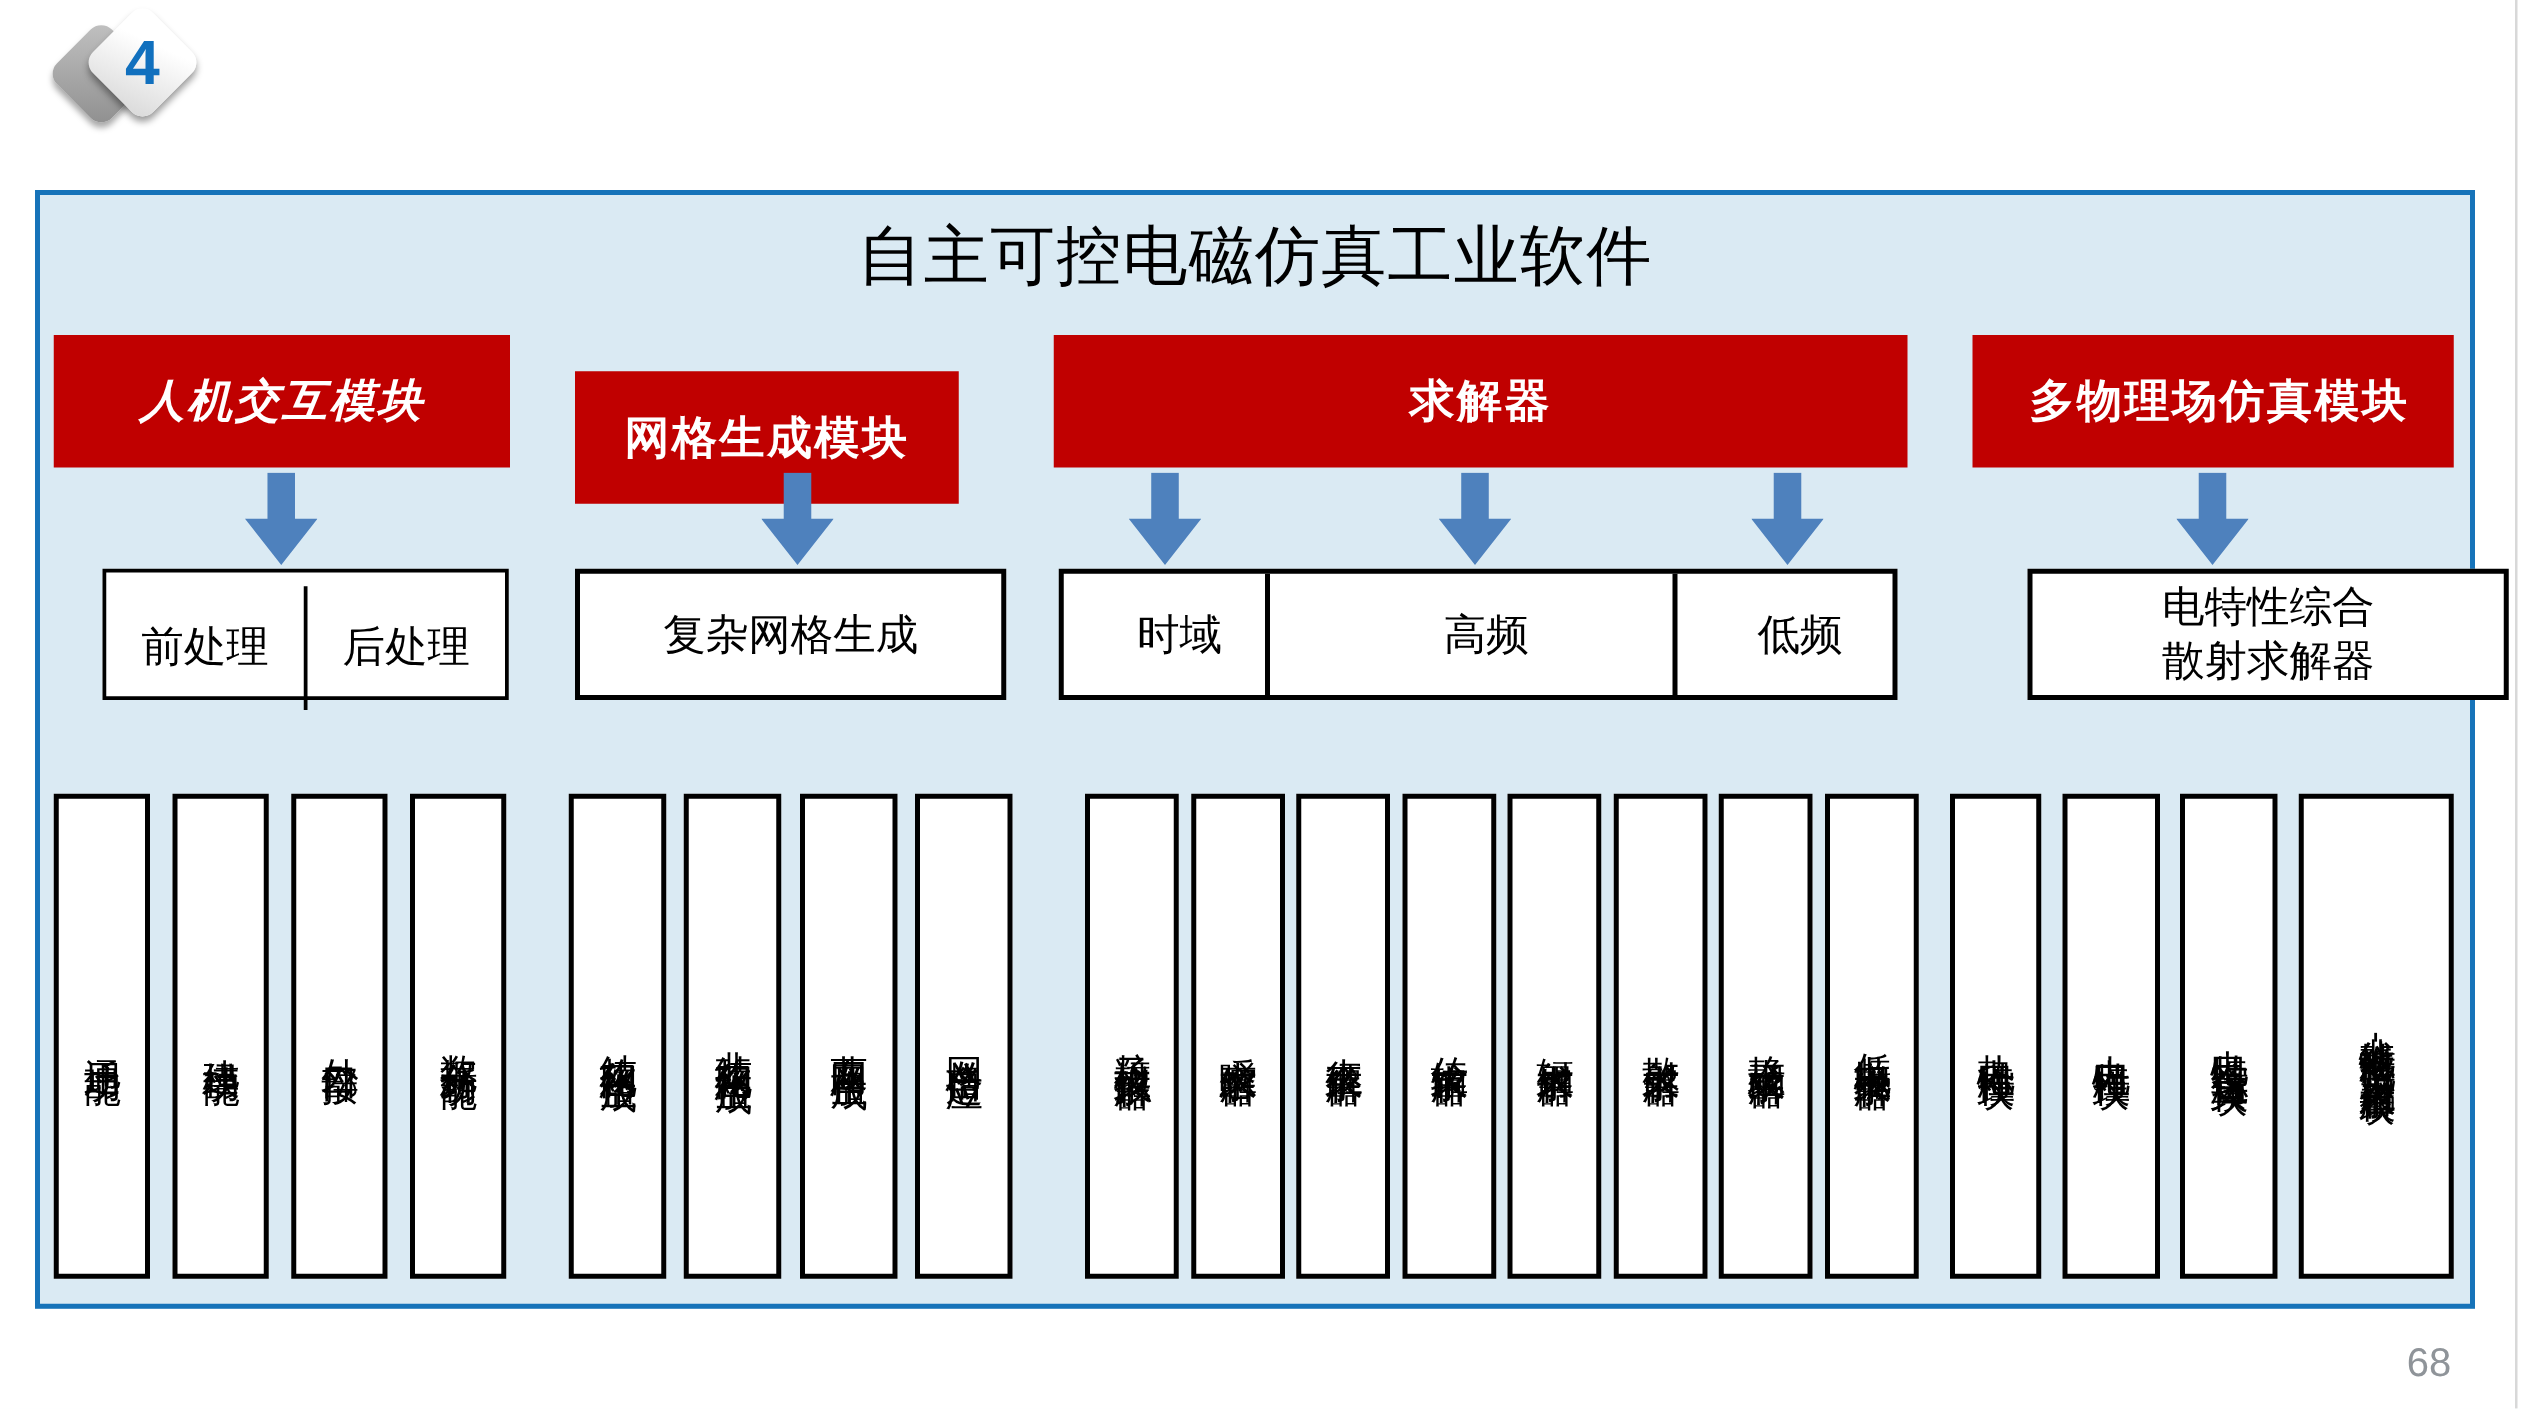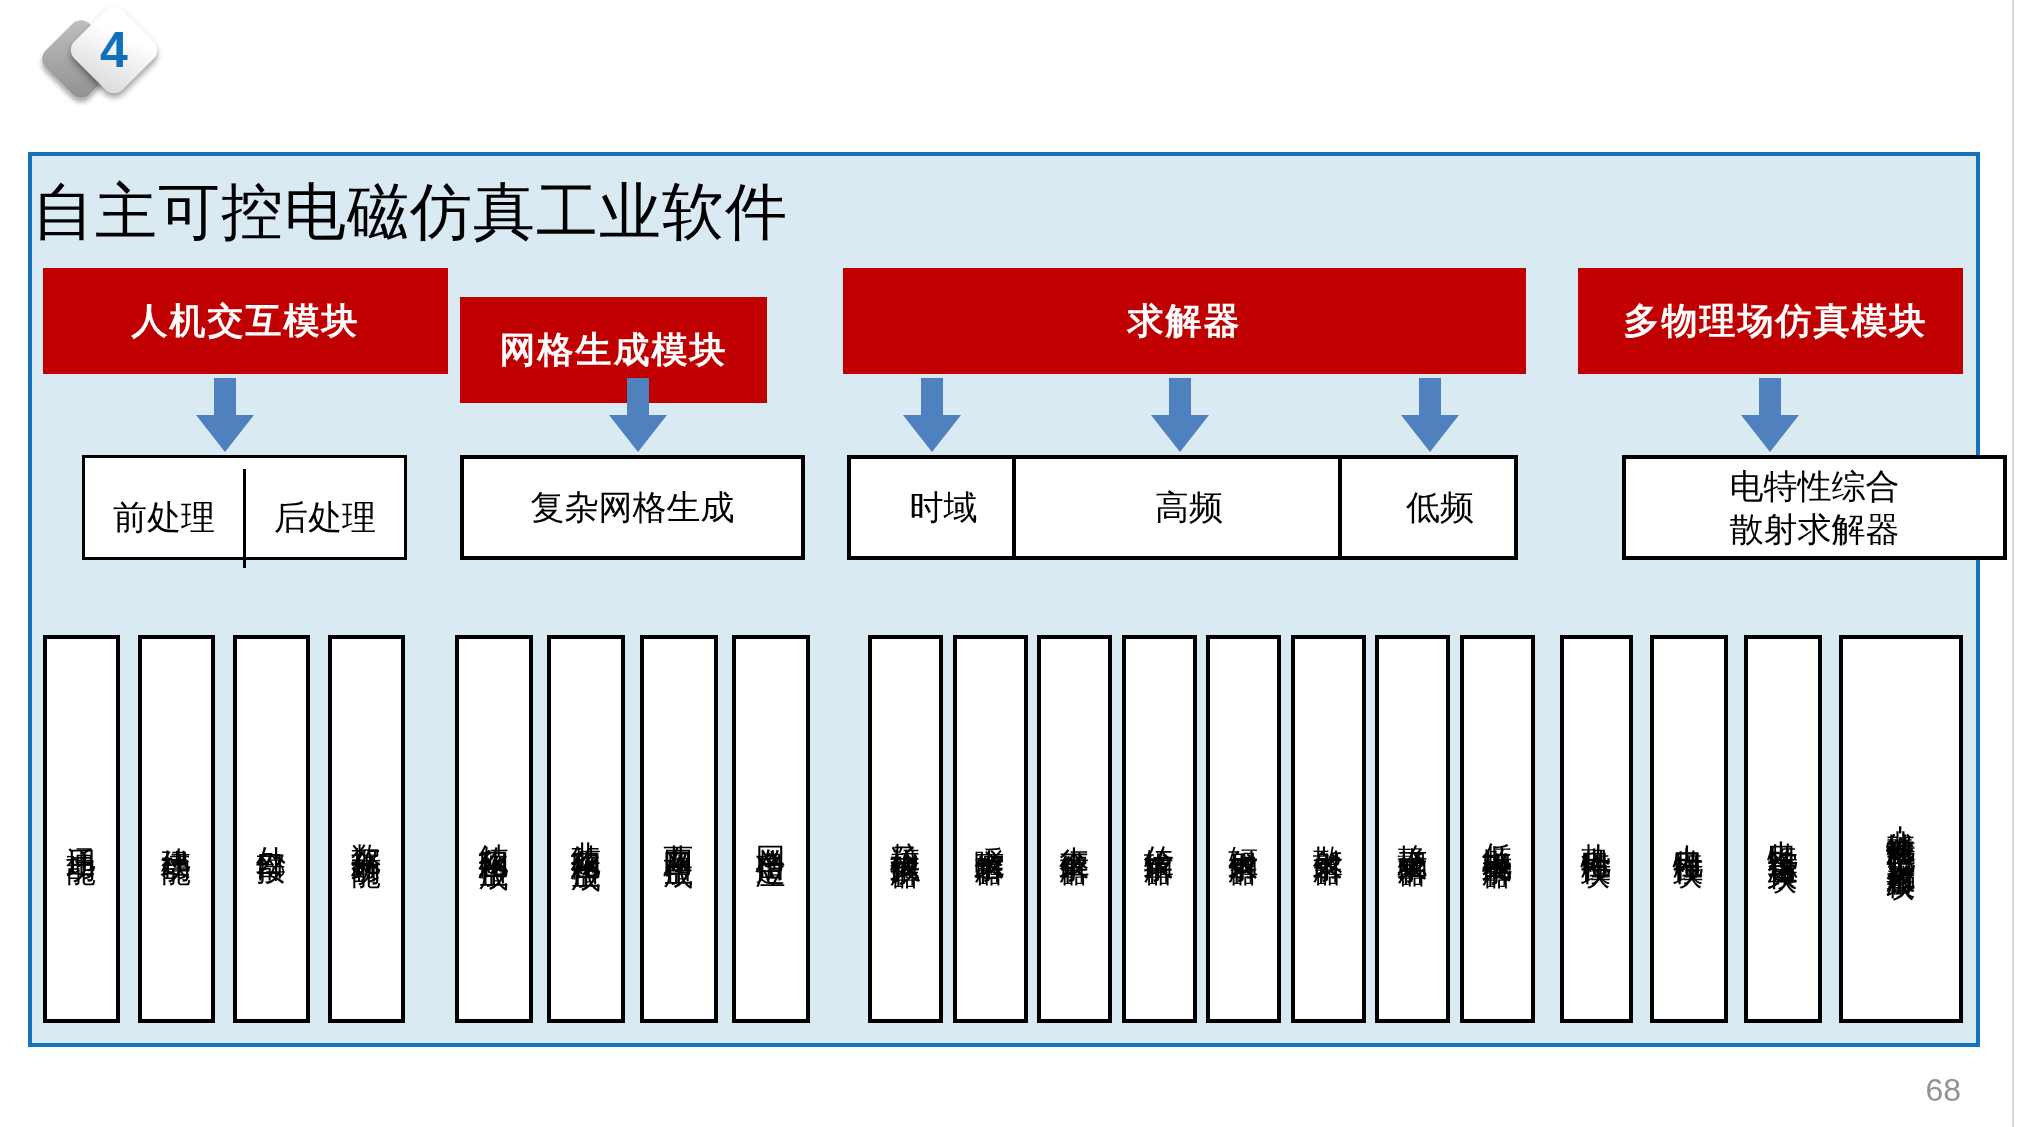--- a/index.html
+++ b/index.html
@@ -37,30 +37,30 @@
   .header-title {
     position:absolute; left:150px; top:0; height:108px; display:flex; align-items:center;
     color:#ffffff; font-size:41px; font-weight:bold; letter-spacing:2px;
   }
   
   .panel {
     position:absolute; left:28px; top:152px; width:1952px; height:895px;
     background:#DAEAF3; border:4px solid #1673B9;
   }
   .panel-title {
-    position:absolute; left:0; top:14px; width:100%; 
-    color:#000; font-size:62px; letter-spacing:1px;
+    position:absolute; left:0; top:14px; width:100%; text-align:center;
+    color:#000; font-size:52px; letter-spacing:1px;
   }
   
   .red-box {
     position:absolute; top:112px; height:106px; background:#C00000;
     color:#fff; font-size:36px; font-weight:bold; letter-spacing:2px;
     display:flex; align-items:center; justify-content:center;
   }
-  .red-1 { left:11px;   width:405px; }
+  .red-1 { left:11px;   width:365px;font-style:italic; }
   .red-2 { left:428px;  width:307px;margin-top:29px; }
   .red-3 { left:811px;  width:683px; }
   .red-4 { left:1546px; width:385px;padding-left:10px; }
   
   .arrow {
     position:absolute; top:222px; width:58px; height:74px; background:#4E81BD;
     clip-path:polygon(31% 0, 69% 0, 69% 50%, 100% 50%, 50% 100%, 0 50%, 31% 50%);
   }
   .arrow-1 { left:164px; }
   .arrow-2 { left:577px; }

